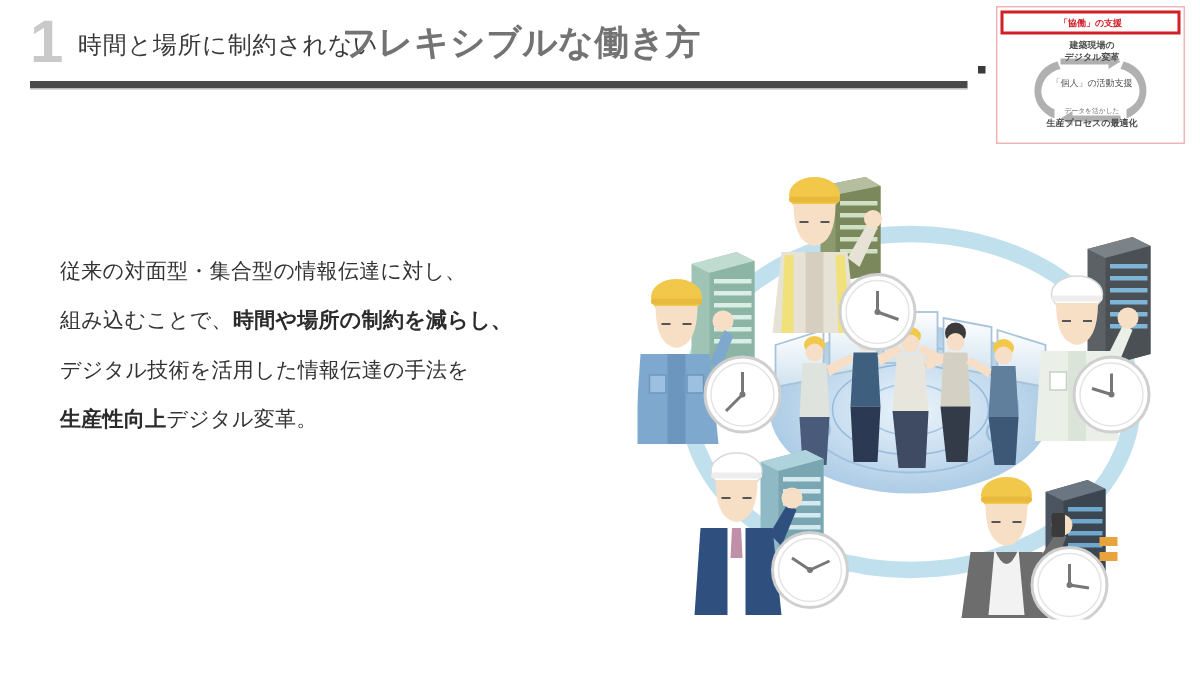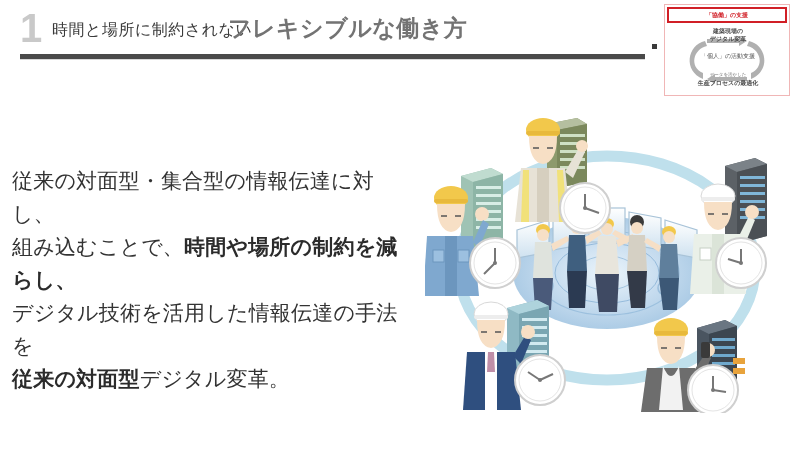--- a/index.html
+++ b/index.html
@@ -69,22 +69,22 @@
     position:absolute;left:0;top:74px;width:126px;text-align:center;
     font-size:6px;color:#4b4b4b;line-height:8px;font-weight:bold;
     font-family:"DejaVu Sans","Liberation Sans",sans-serif;
   }
   .minidia-bullet{
     position:absolute;left:652px;top:44px;width:5px;height:5px;background:#3a3a3a;
   }
 
   
   .bodytext{
-    position:absolute;left:12px;top:165px;width:390px;
-    font-size:21px;line-height:33px;color:#333333;
+    position:absolute;left:40px;top:165px;width:390px;
+    font-size:14px;line-height:33px;color:#333333;
     font-family:"DejaVu Sans","Liberation Sans",sans-serif;
     letter-spacing:0.2px;
   }
   .bodytext .b{font-weight:bold;color:#2b2b2b;}
 
   
   .illus{position:absolute;left:425px;top:118px;width:365px;height:295px;}
 
   
   .footer{position:absolute;left:0;top:414px;width:800px;height:36px;}
@@ -118,21 +118,21 @@
     </div>
     <div class="minidia-t2">「個人」の活動支援</div>
     <div class="minidia-t3a">データを活かした</div>
     <div class="minidia-t3b">生産プロセスの最適化</div>
   </div>
 
   <div class="bodytext">
     <div>従来の対面型・集合型の情報伝達に対し、</div>
     <div><span>組み込むことで、</span><span class="b">時間や場所の制約を減らし、</span></div>
     <div>デジタル技術を活用した情報伝達の手法を</div>
-    <div><span class="b">従来の対面型</span><span>デジタル変革。</span></div>
+    <div><span class="b">生産性向上</span><span>デジタル変革。</span></div>
   </div>
 
   <svg class="illus" viewBox="0 0 365 295">
     <defs>
       <radialGradient id="hubg" cx="50%" cy="50%" r="50%">
         <stop offset="0%" stop-color="#eaf4fb"></stop>
         <stop offset="60%" stop-color="#c3daee"></stop>
         <stop offset="100%" stop-color="#a8c9e4"></stop>
       </radialGradient>
       <linearGradient id="scrg" x1="0" y1="0" x2="0" y2="1">

